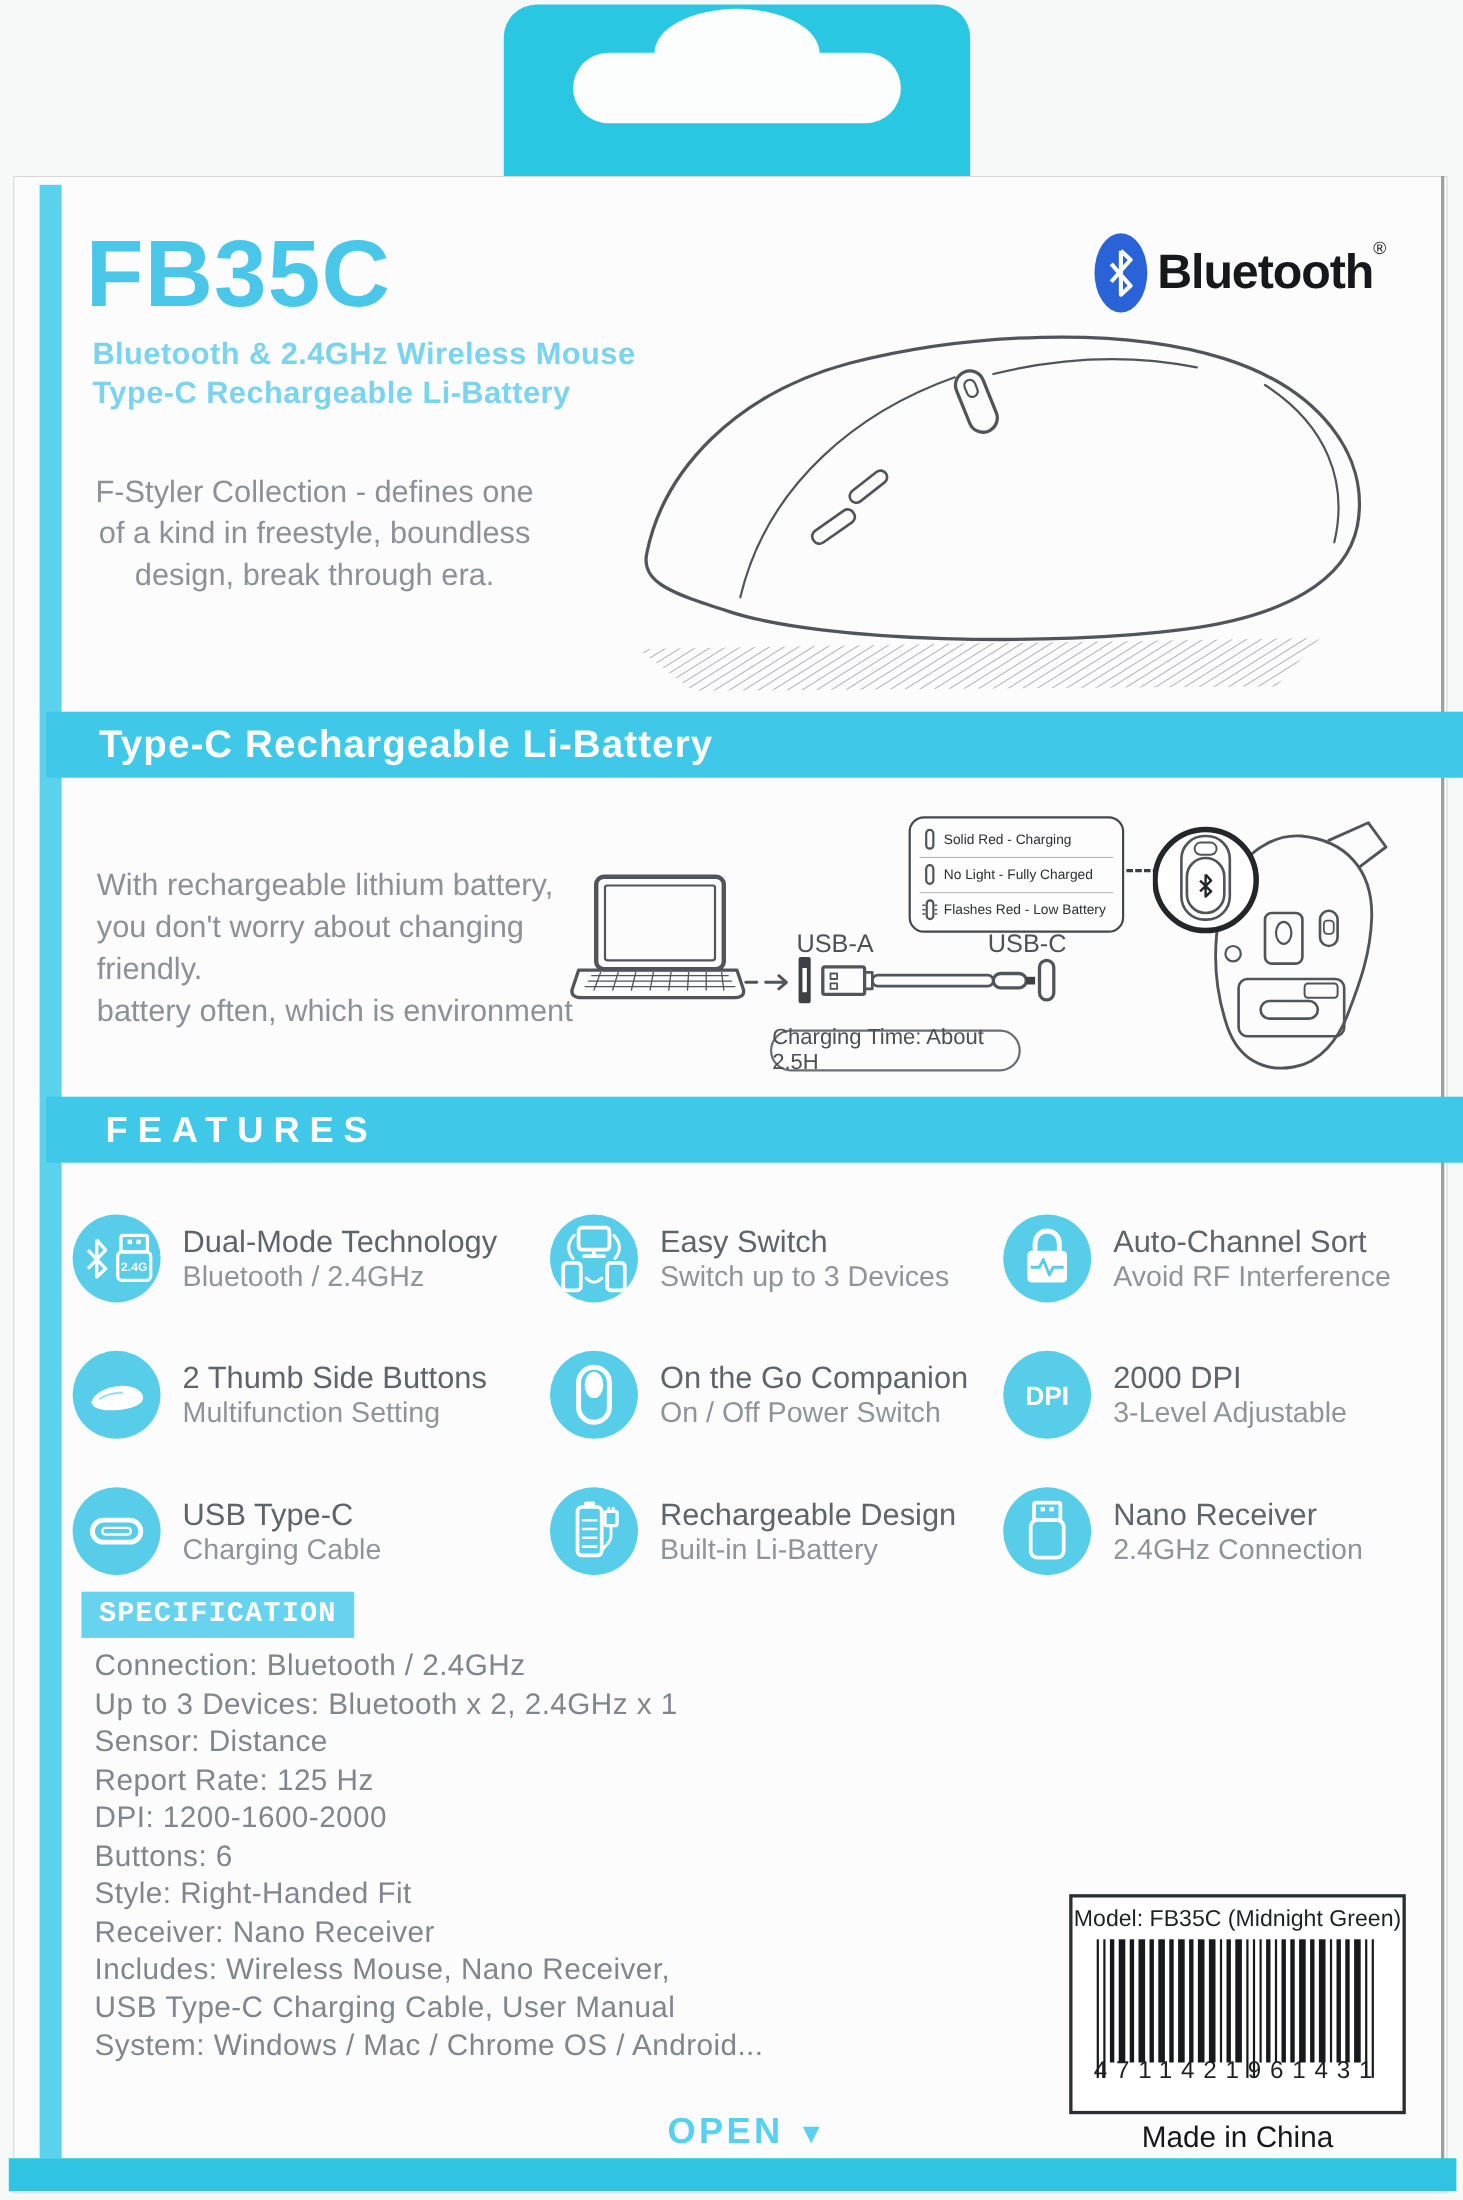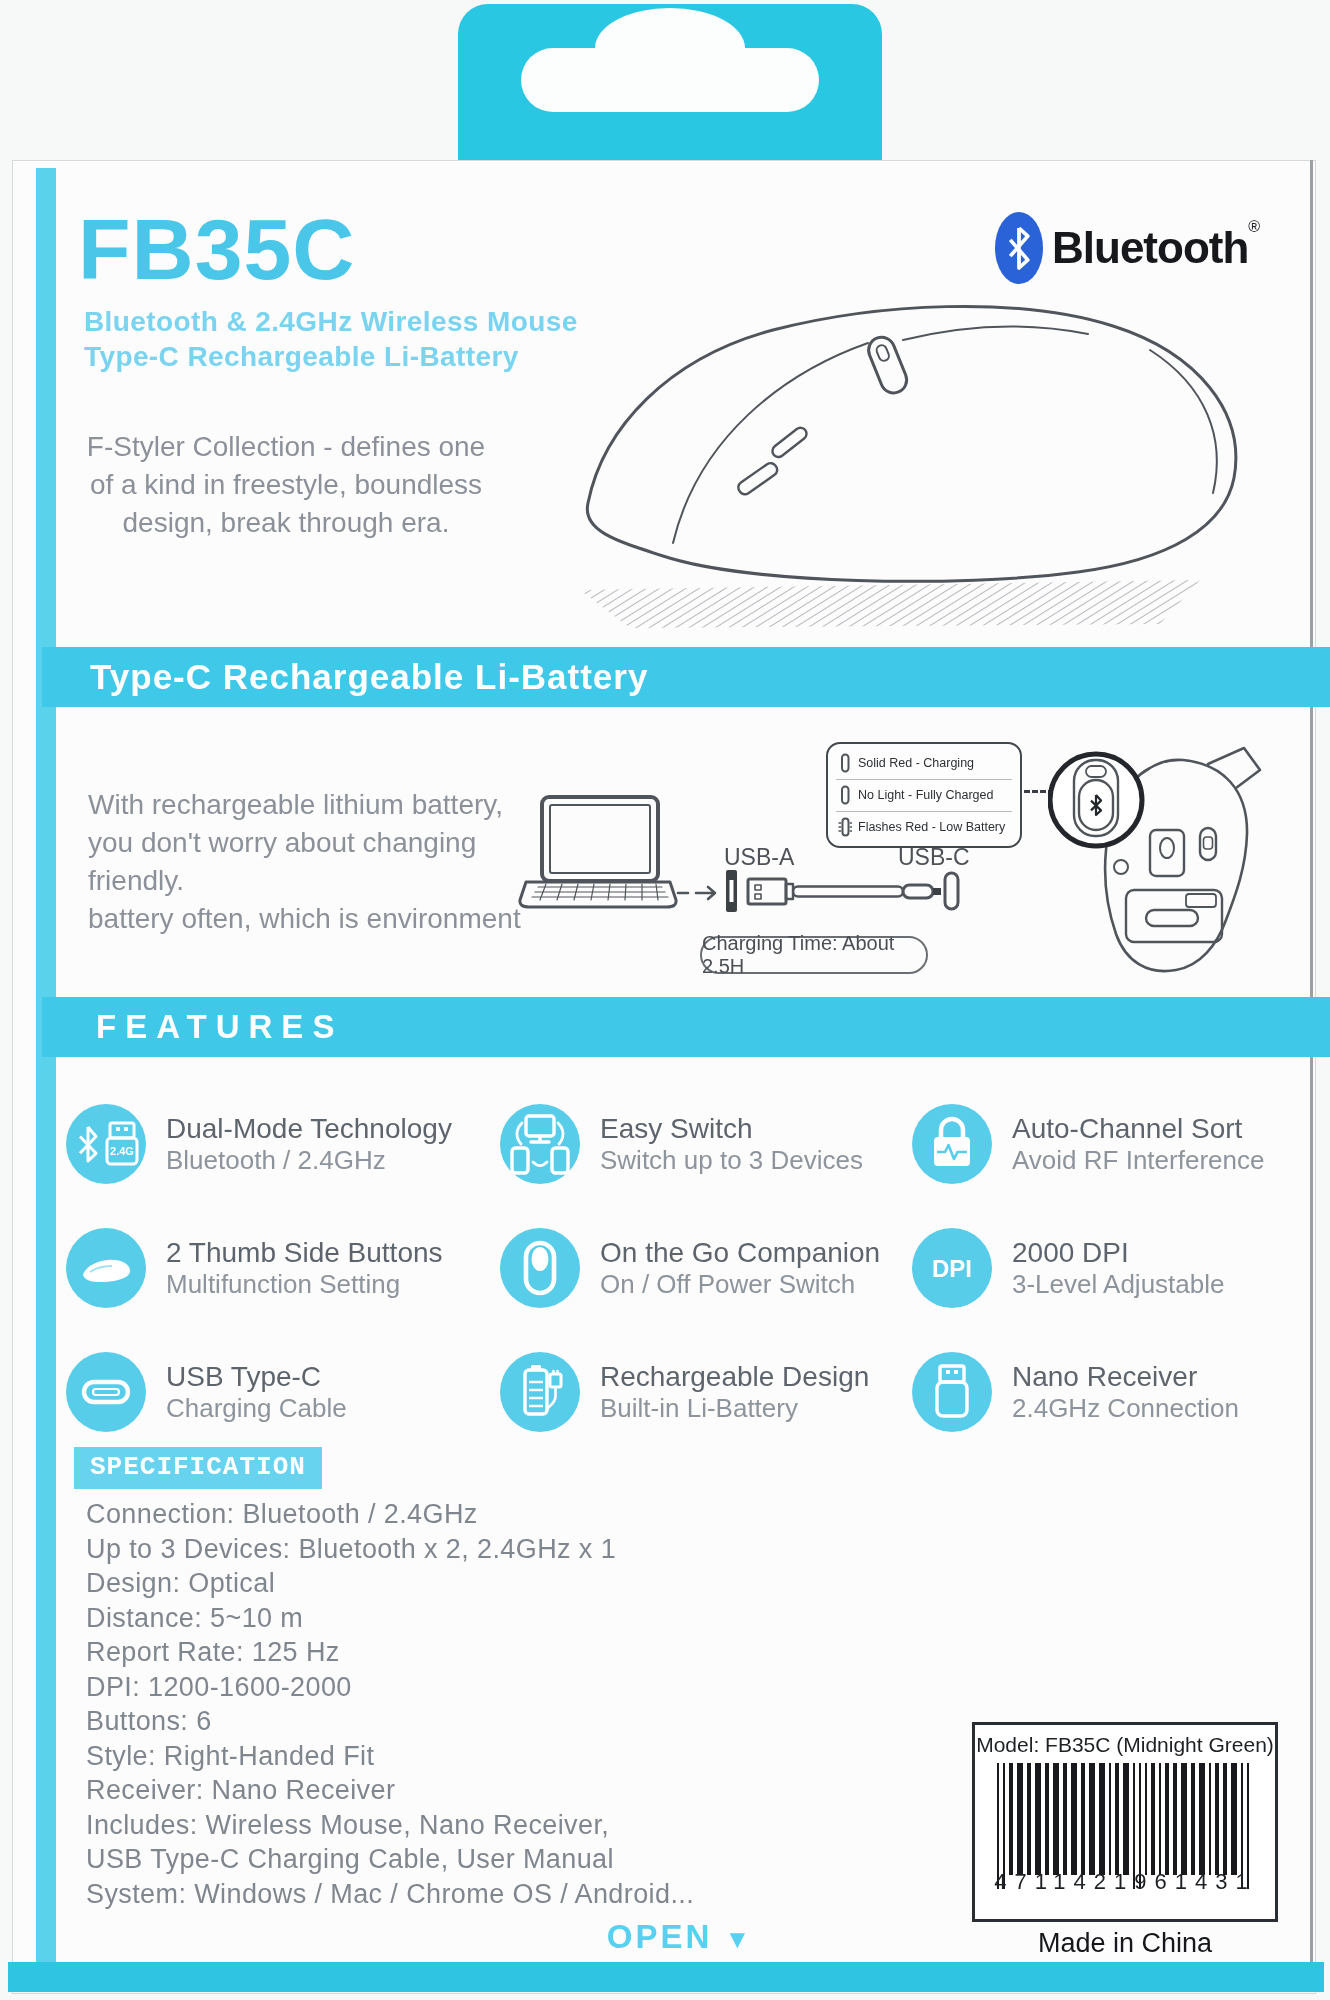--- a/index.html
+++ b/index.html
@@ -356,22 +356,21 @@
           <div class="feat-title">Nano Receiver</div>
            <div class="feat-sub">2.4GHz Connection</div>
         </div>
     </div>
   </div>
 
   <div class="abs z spec-label">SPECIFICATION</div>
   <div class="abs z spec-lines">
     <div>Connection: Bluetooth / 2.4GHz</div>
     <div>Up to 3 Devices: Bluetooth x 2, 2.4GHz x 1</div>
-    <div>Design: Optical</div>
-    <div>Distance: 5~10 m</div>
+    <div>Sensor: Distance</div>
     <div>Report Rate: 125 Hz</div>
     <div>DPI: 1200-1600-2000</div>
     <div>Buttons: 6</div>
     <div>Style: Right-Handed Fit</div>
     <div>Receiver: Nano Receiver</div>
     <div>Includes: Wireless Mouse, Nano Receiver,</div>
     <div>USB Type-C Charging Cable, User Manual</div>
     <div>System: Windows / Mac / Chrome OS / Android...</div>
   </div>
 

